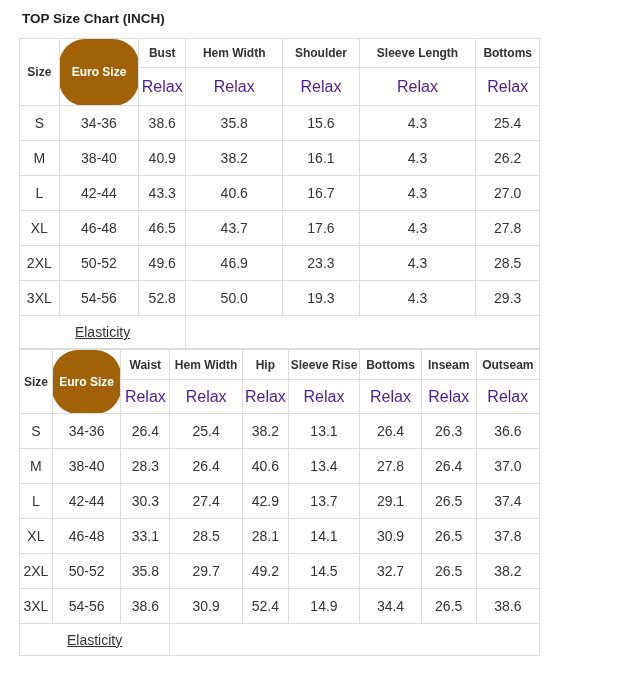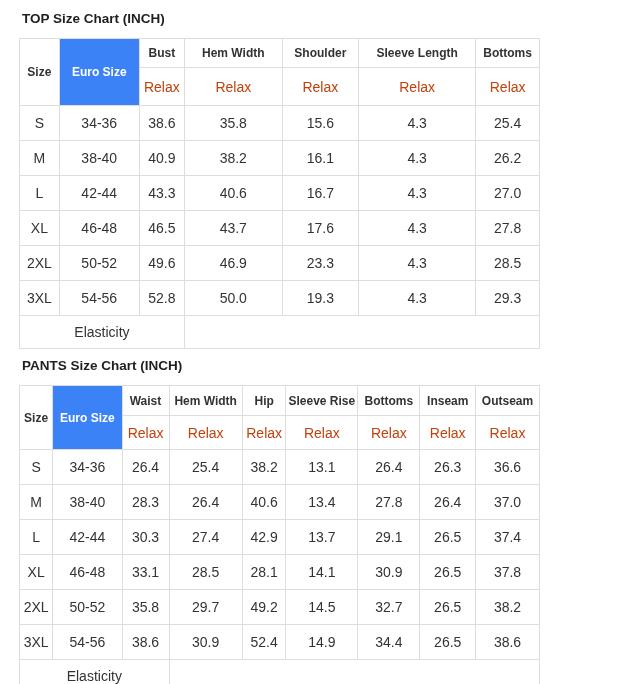--- a/index.html
+++ b/index.html
@@ -5,26 +5,26 @@
   html,body{margin:0;padding:0;background:#ffffff;}
   body{font-family:"Liberation Sans", sans-serif;color:#333333;}
   .page{width:540px;height:684px;box-sizing:border-box;padding:11px 0 0 19px;background:#ffffff;overflow:hidden;}
   .chart-title{font-size:13.5px;font-weight:bold;color:#1f1f1f;margin:0 0 12px 3px;line-height:15px;}
   .chart-title.second{margin-top:9px;}
   table.size-table{border-collapse:collapse;table-layout:fixed;}
   .size-table th,.size-table td{border:1px solid #dddddd;text-align:center;vertical-align:middle;padding:0;overflow:hidden;white-space:nowrap;}
   .head1 th{font-size:12px;font-weight:bold;color:#333333;background:#ffffff;margin-left:36px;}
   .top .head1 th{height:28px;}
   .pants .head1 th{height:29px;}
-  th.dark{background:#3b82f6;color:#ffffff;}
-  .relax-row td{font-size:14px;color:#c2410c;text-align:center;}
+  th.dark{background:#a16207;color:#ffffff;border-radius:26px;}
+  .relax-row td{font-size:16px;color:#4c1d95;text-align:center;}
   .top .relax-row td{height:37px;}
   .pants .relax-row td{height:33px;}
   tbody td{height:34px;font-size:14px;color:#333333;}
-  tfoot td{font-size:14px;color:#333333;}
+  tfoot td{font-size:14px;color:#333333;text-decoration:underline;}
   .top tfoot td{height:32px;}
   .pants tfoot td{height:31px;}
 </style>
 </head>
 <body>
 
 <div class="page">
 
   <h3 class="chart-title">TOP Size Chart (INCH)</h3>
 
@@ -113,21 +113,20 @@
       </tr>
     </tbody>
     <tfoot>
       <tr>
         <td colspan="3">Elasticity</td>
         <td colspan="4"></td>
       </tr>
     </tfoot>
   </table>
 
-  <h3 class="chart-title second">PANTS Size Chart (INCH)</h3>
 
   <table class="size-table pants">
     <colgroup>
       <col style="width:39px">
         <col style="width:80px">
         <col style="width:55px">
         <col style="width:81px">
         <col style="width:49px">
         <col style="width:75px">
         <col style="width:72px">

